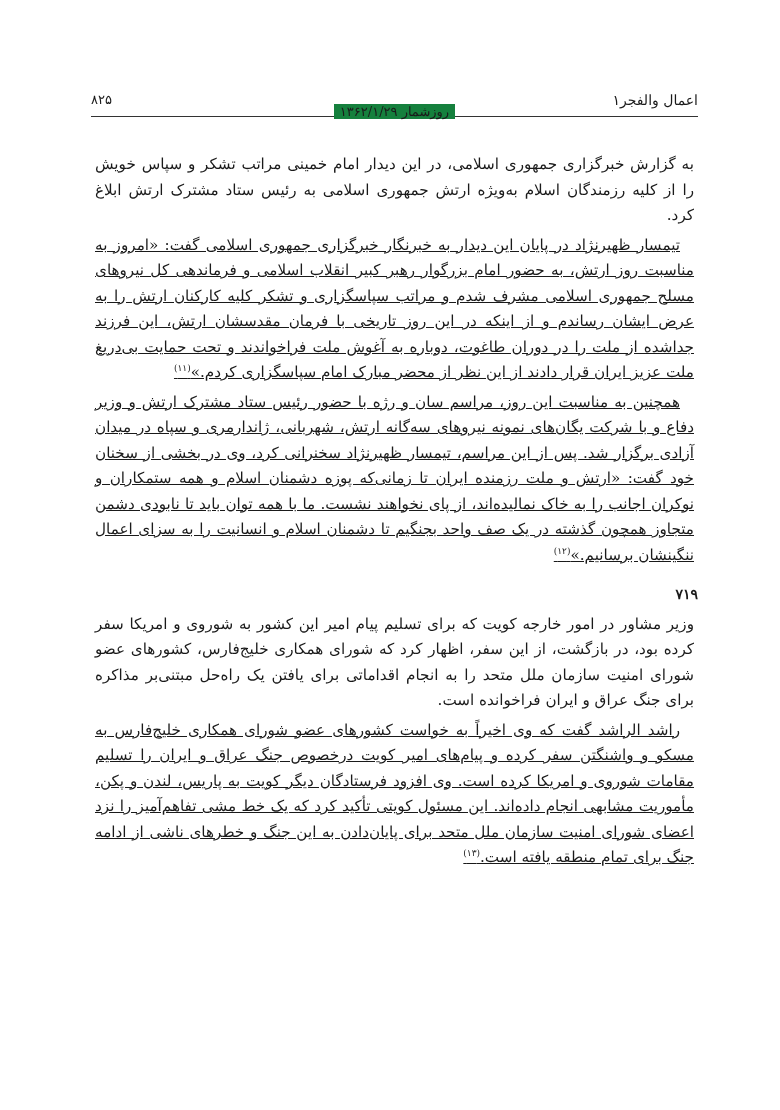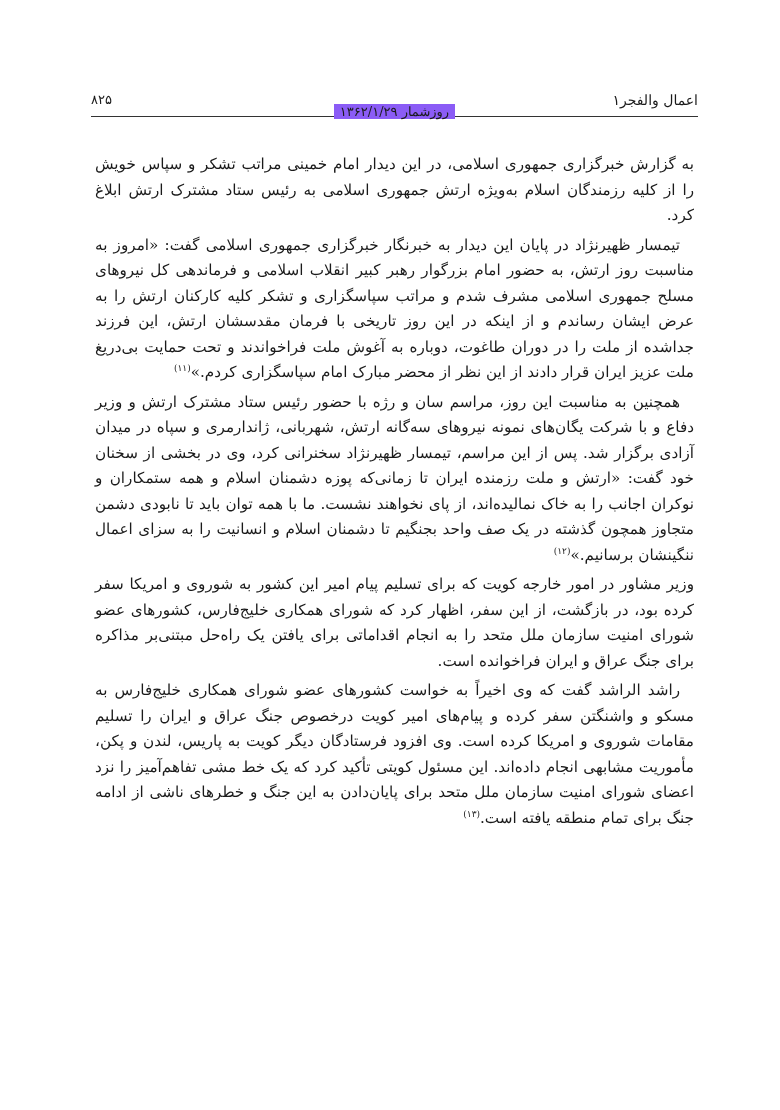--- a/index.html
+++ b/index.html
@@ -3,39 +3,40 @@
 <meta charset="utf-8">
 <style>
   html, body { margin: 0; padding: 0; background: #ffffff; }
   body { width: 780px; height: 1110px; position: relative; overflow: hidden;
          font-family: "DejaVu Serif", "Liberation Serif", serif; color: #1a1a1a; }
   .page { position: absolute; left: 91px; top: 0; width: 607px; direction: rtl; }
   .header { position: absolute; top: 92px; left: 0; width: 607px; height: 30px; }
   .hdr-title { position: absolute; right: 0; top: 0; font-size: 14px; font-weight: normal; }
   .hdr-page { position: absolute; left: 0; top: 0; font-size: 13px; }
   .hdr-center { position: absolute; left: 0; right: 0; top: 12px; text-align: center; font-size: 13px; }
-  .hdr-center span { background: #8b5cf6; padding: 0 6px; position: relative; z-index: 1; }
+  .hdr-center span { background: #15803d; padding: 0 6px; position: relative; z-index: 1; }
   .hdr-line { position: absolute; left: 0; right: 0; top: 24px; border-top: 1.5px solid #333; }
   .body { position: absolute; top: 148px; left: 0; width: 607px; font-size: 15.2px; line-height: 25.5px; text-align: justify; text-align-last: right; }
   .body p { margin: 4px; }
-  .indent { text-indent: 14px; }
+  .indent { text-indent: 14px; text-decoration: underline; }
   sup { font-size: 9px; line-height: 0; }
   .section-num { font-weight: bold; font-size: 14px; margin-top: 14px; margin-bottom: 4px; }
 </style>
 </head>
 <body>
 
 <div class="page">
   <div class="header">
     <div class="hdr-title">اعمال والفجر۱</div>
     <div class="hdr-page">۸۲۵</div>
     <div class="hdr-line"></div>
     <div class="hdr-center"><span>روزشمار ۱۳۶۲/۱/۲۹</span></div>
   </div>
 
   <div class="body">
     <p><span>به گزارش خبرگزاری جمهوری اسلامی، در این دیدار امام خمینی مراتب تشکر و سپاس خویش را از کلیه رزمندگان اسلام به‌ویژه ارتش جمهوری اسلامی به رئیس ستاد مشترک ارتش ابلاغ کرد.</span></p>
     <p class="indent"><span>تیمسار ظهیرنژاد در پایان این دیدار به خبرنگار خبرگزاری جمهوری اسلامی گفت: «امروز به مناسبت روز ارتش، به حضور امام بزرگوار رهبر کبیر انقلاب اسلامی و فرماندهی کل نیروهای مسلح جمهوری اسلامی مشرف شدم و مراتب سپاسگزاری و تشکر کلیه کارکنان ارتش را به عرض ایشان رساندم و از اینکه در این روز تاریخی با فرمان مقدسشان ارتش، این فرزند جداشده از ملت را در دوران طاغوت، دوباره به آغوش ملت فراخواندند و تحت حمایت بی‌دریغ ملت عزیز ایران قرار دادند از این نظر از محضر مبارک امام سپاسگزاری کردم.»</span><sup>(۱۱)</sup></p>
     <p class="indent"><span>همچنین به مناسبت این روز، مراسم سان و رژه با حضور رئیس ستاد مشترک ارتش و وزیر دفاع و با شرکت یگان‌های نمونه نیروهای سه‌گانه ارتش، شهربانی، ژاندارمری و سپاه در میدان آزادی برگزار شد. پس از این مراسم، تیمسار ظهیرنژاد سخنرانی کرد، وی در بخشی از سخنان خود گفت: «ارتش و ملت رزمنده ایران تا زمانی‌که پوزه دشمنان اسلام و همه ستمکاران و نوکران اجانب را به خاک نمالیده‌اند، از پای نخواهند نشست. ما با همه توان باید تا نابودی دشمن متجاوز همچون گذشته در یک صف واحد بجنگیم تا دشمنان اسلام و انسانیت را به سزای اعمال ننگینشان برسانیم.»</span><sup>(۱۲)</sup></p>
+    <div class="section-num">۷۱۹</div>
     <p><span>وزیر مشاور در امور خارجه کویت که برای تسلیم پیام امیر این کشور به شوروی و امریکا سفر کرده بود، در بازگشت، از این سفر، اظهار کرد که شورای همکاری خلیج‌فارس، کشورهای عضو شورای امنیت سازمان ملل متحد را به انجام اقداماتی برای یافتن یک راه‌حل مبتنی‌بر مذاکره برای جنگ عراق و ایران فراخوانده است.</span></p>
     <p class="indent"><span>راشد الراشد گفت که وی اخیراً به خواست کشورهای عضو شورای همکاری خلیج‌فارس به مسکو و واشنگتن سفر کرده و پیام‌های امیر کویت درخصوص جنگ عراق و ایران را تسلیم مقامات شوروی و امریکا کرده است. وی افزود فرستادگان دیگر کویت به پاریس، لندن و پکن، مأموریت مشابهی انجام داده‌اند. این مسئول کویتی تأکید کرد که یک خط مشی تفاهم‌آمیز را نزد اعضای شورای امنیت سازمان ملل متحد برای پایان‌دادن به این جنگ و خطرهای ناشی از ادامه جنگ برای تمام منطقه یافته است.</span><sup>(۱۳)</sup></p>
   </div>
 </div>
 
 </body></html>

